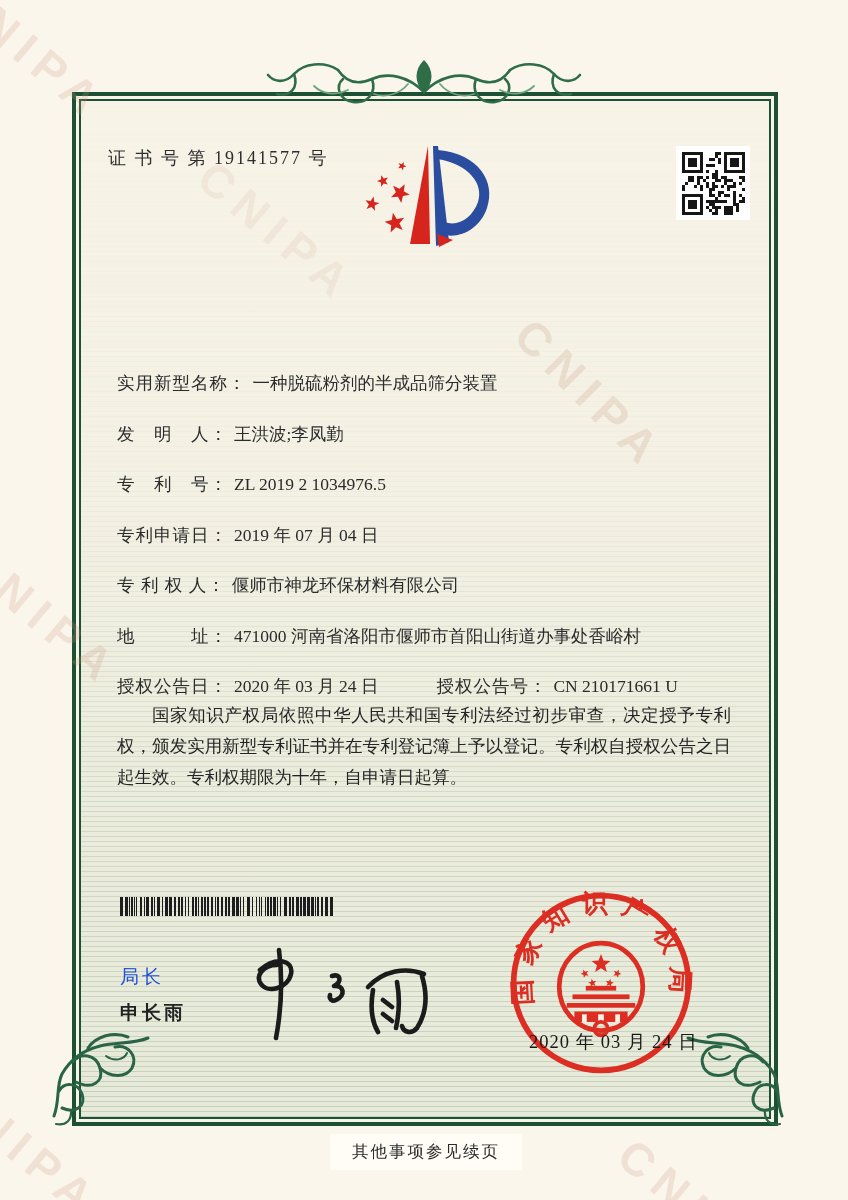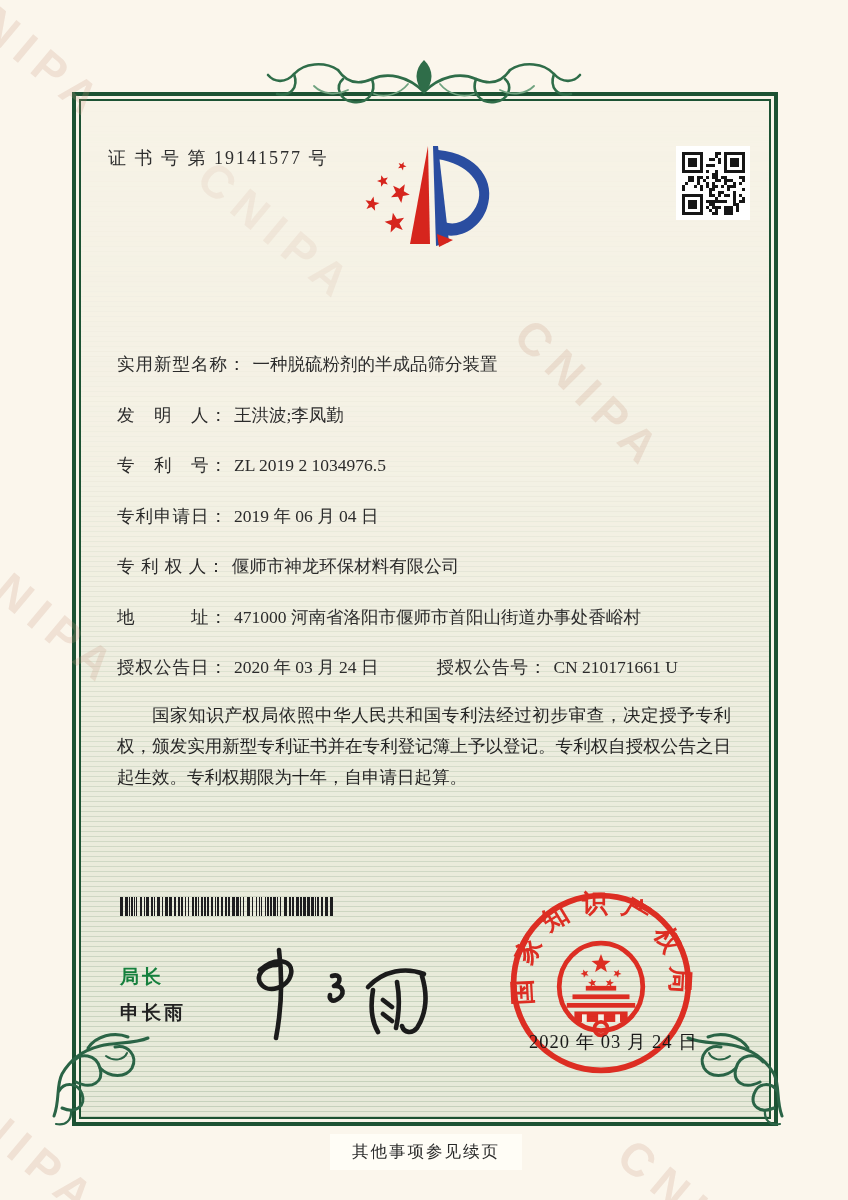--- a/index.html
+++ b/index.html
@@ -30,35 +30,35 @@
   .logo{position:absolute;left:352px;top:134px;}
   .qr-wrap{position:absolute;left:676px;top:146px;width:74px;height:74px;background:#fff;
            display:flex;align-items:center;justify-content:center;}
   .qr{display:grid;grid-template-columns:repeat(21,3px);grid-template-rows:repeat(21,3px);}
   .qr i{display:block;width:3px;height:3px;}
   .qr i.d{background:#161616;}
 
   .title{position:absolute;left:0;right:0;top:250px;text-align:center;font-size:44px;
          font-weight:bold;letter-spacing:6px;color:#191919;}
 
-  .fields{position:absolute;left:117px;top:352px;width:560px;font-size:17.5px;}
+  .fields{position:absolute;left:117px;top:371px;width:560px;font-size:17.5px;}
   .frow{height:50.5px;white-space:nowrap;}
   .frow .lbl{letter-spacing:1px;}
   .frow .val{margin-left:6px;}
   .frow .lbl2{margin-left:58px;letter-spacing:1px;}
 
   .body-text{position:absolute;left:117px;top:700px;width:614px;font-size:17.5px;
              line-height:31px;text-align:justify;color:#242424;}
   .body-text p{margin:0;text-indent:2em;}
 
   .barcode{position:absolute;left:120px;top:897px;height:19px;display:flex;align-items:stretch;}
   .barcode b{display:block;height:100%;}
 
   .signer-title{position:absolute;left:120px;top:964px;font-family:"Liberation Sans","DejaVu Sans",sans-serif;
-                font-weight:bold;font-size:19px;letter-spacing:3px;color:#15803d;}
+                font-weight:normal;font-size:19px;letter-spacing:3px;color:#1d4ed8;}
   .signer-name{position:absolute;left:120px;top:1000px;font-family:"Liberation Sans","DejaVu Sans",sans-serif;
                font-weight:bold;font-size:19px;letter-spacing:3px;color:#222;}
   .signature{position:absolute;left:236px;top:940px;}
 
   .seal{position:absolute;left:506px;top:888px;opacity:.93;}
   .seal-date{position:absolute;left:529px;top:1029px;font-size:18.5px;letter-spacing:1px;color:#191919;z-index:7;}
 
   .page-num{position:absolute;left:0;right:70px;top:1092px;text-align:center;font-size:15px;letter-spacing:2px;color:#333;}
 
   .cont-box{position:absolute;left:330px;top:1134px;width:192px;height:36px;background:#fffdf6;
@@ -588,21 +588,21 @@
           <i></i>
           <i></i>
         </div>
       </div>
 
 
     <div class="fields">
       <div class="frow"><span class="lbl">实用新型名称：</span><span class="val">一种脱硫粉剂的半成品筛分装置</span></div>
       <div class="frow"><span class="lbl">发　明　人：</span><span class="val">王洪波;李凤勤</span></div>
       <div class="frow"><span class="lbl">专　利　号：</span><span class="val">ZL 2019 2 1034976.5</span></div>
-      <div class="frow"><span class="lbl">专利申请日：</span><span class="val">2019 年 06 月 04 日</span></div>
+      <div class="frow"><span class="lbl">专利申请日：</span><span class="val">2019 年 07 月 04 日</span></div>
       <div class="frow"><span class="lbl">专 利 权 人：</span><span class="val">偃师市神龙环保材料有限公司</span></div>
       <div class="frow"><span class="lbl">地　　　址：</span><span class="val">471000 河南省洛阳市偃师市首阳山街道办事处香峪村</span></div>
       <div class="frow"><span class="lbl">授权公告日：</span><span class="val">2020 年 03 月 24 日</span><span class="lbl2">授权公告号：</span><span class="val">CN 210171661 U</span></div>
     </div>
 
     <div class="body-text">
       <p>国家知识产权局依照中华人民共和国专利法经过初步审查，决定授予专利权，颁发实用新型专利证书并在专利登记簿上予以登记。专利权自授权公告之日起生效。专利权期限为十年，自申请日起算。</p>
     </div>
 
     <div class="barcode" id="barcode">

